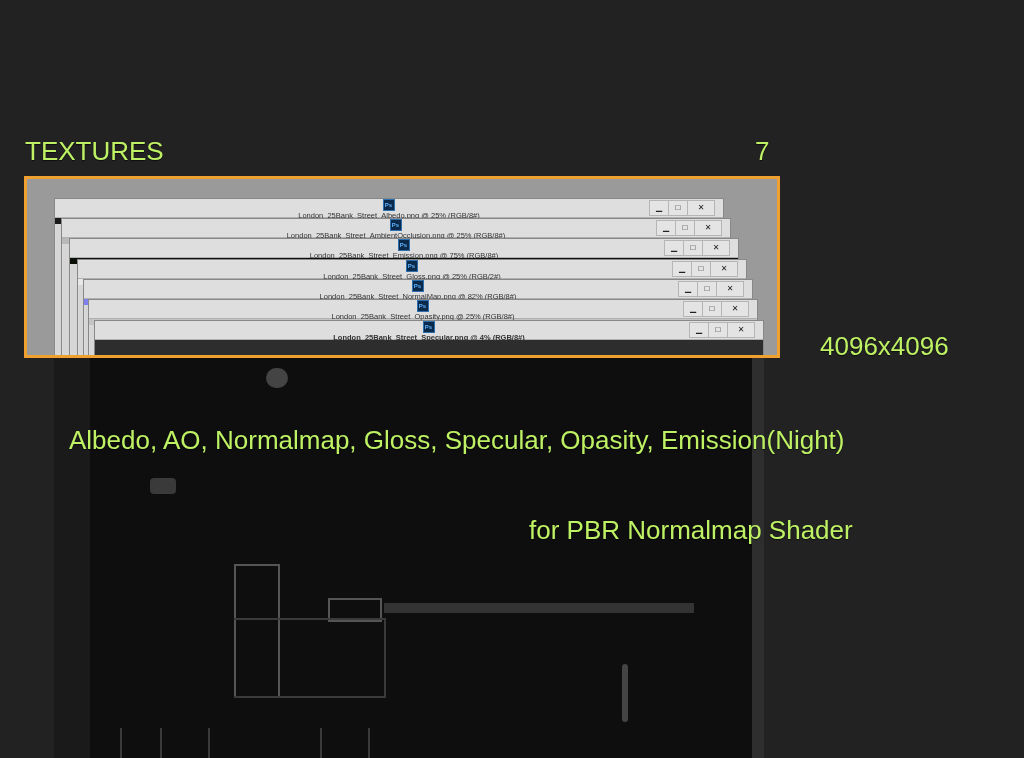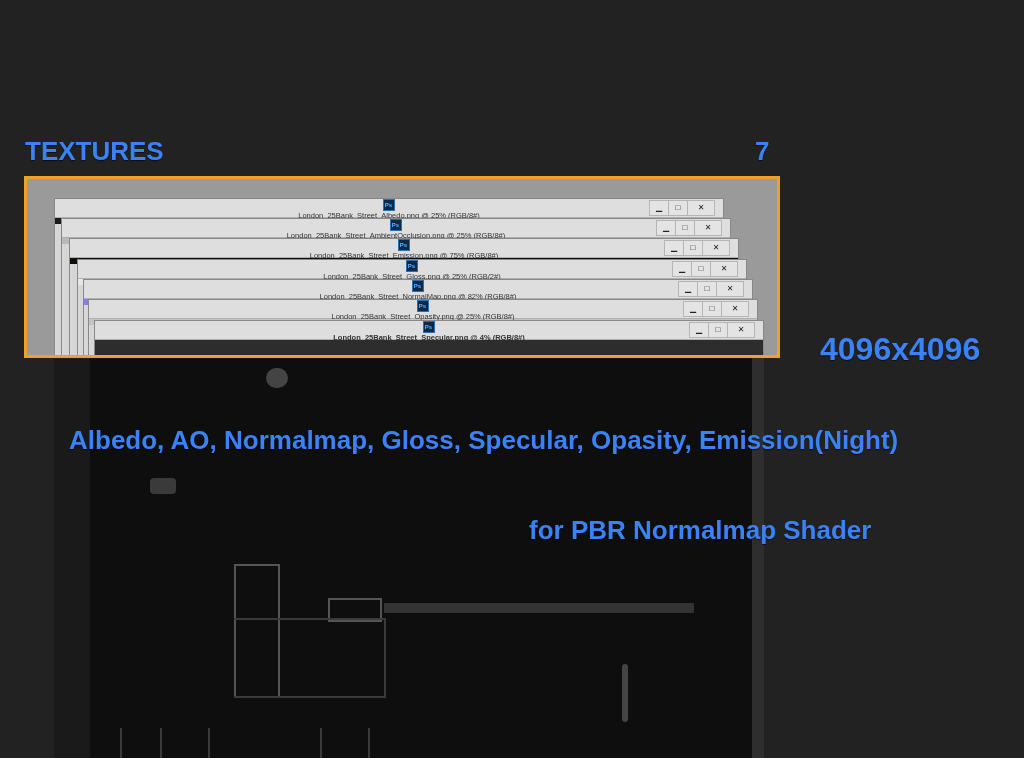--- a/index.html
+++ b/index.html
@@ -1,21 +1,21 @@
 <!DOCTYPE html>
 <html><head>
 <meta charset="utf-8">
 <style>
   html, body { margin:0; padding:0; }
   body {
     width:1024px; height:758px; overflow:hidden; position:relative;
     background:#222222;
     font-family:"Liberation Sans", sans-serif;
   }
-  .orange { color:#3b82f6; font-weight:bold; text-shadow:0 1px 1px rgba(0,0,0,0.6); }
+  .orange { color:#bef264; font-weight:normal; text-shadow:0 1px 1px rgba(0,0,0,0.6); }
 
   
   .preview-bg {
     position:absolute; left:54px; top:358px; width:700px; height:400px;
     background:#0e0e0e;
   }
   .preview-bg .edge-strip { position:absolute; top:0; bottom:0; background:#1a1a1a; }
   .preview-bg .tex { position:absolute; border:2px solid #3a3a3a; }
   .preview-bg .tex.light { border-color:#555; }
   .preview-bg .blob { position:absolute; background:#3a3a3a; border-radius:4px; }
@@ -44,21 +44,21 @@
   .win .ctrl {
     width:18px; height:14px; border:1px solid #b5b5b5; background:#e4e4e4; margin-left:-1px;
     font-size:8px; line-height:14px; text-align:center; color:#222;
   }
   .win .ctrl.close { width:26px; }
   .win .strip { height:6px; }
   .win .body { background:#2a2a2a; height:200px; }
 
   .title-textures { position:absolute; left:25px; top:136px; font-size:26px; }
   .count { position:absolute; left:755px; top:136px; font-size:26px; }
-  .resolution { position:absolute; left:820px; top:331px; font-size:32px; }
+  .resolution { position:absolute; left:820px; top:331px; font-size:26px; }
   .maps { position:absolute; left:69px; top:425px; font-size:26px; white-space:nowrap; }
   .shader { position:absolute; left:529px; top:515px; font-size:26px; white-space:nowrap; }
 </style>
 </head>
 <body>
 
 <div class="preview-bg">
   <div class="edge-strip" style="left:0;width:36px;"></div>
   <div class="blob" style="left:96px;top:120px;width:26px;height:16px;"></div>
   <div class="blob" style="left:212px;top:10px;width:22px;height:20px;border-radius:10px;background:#444;"></div>

